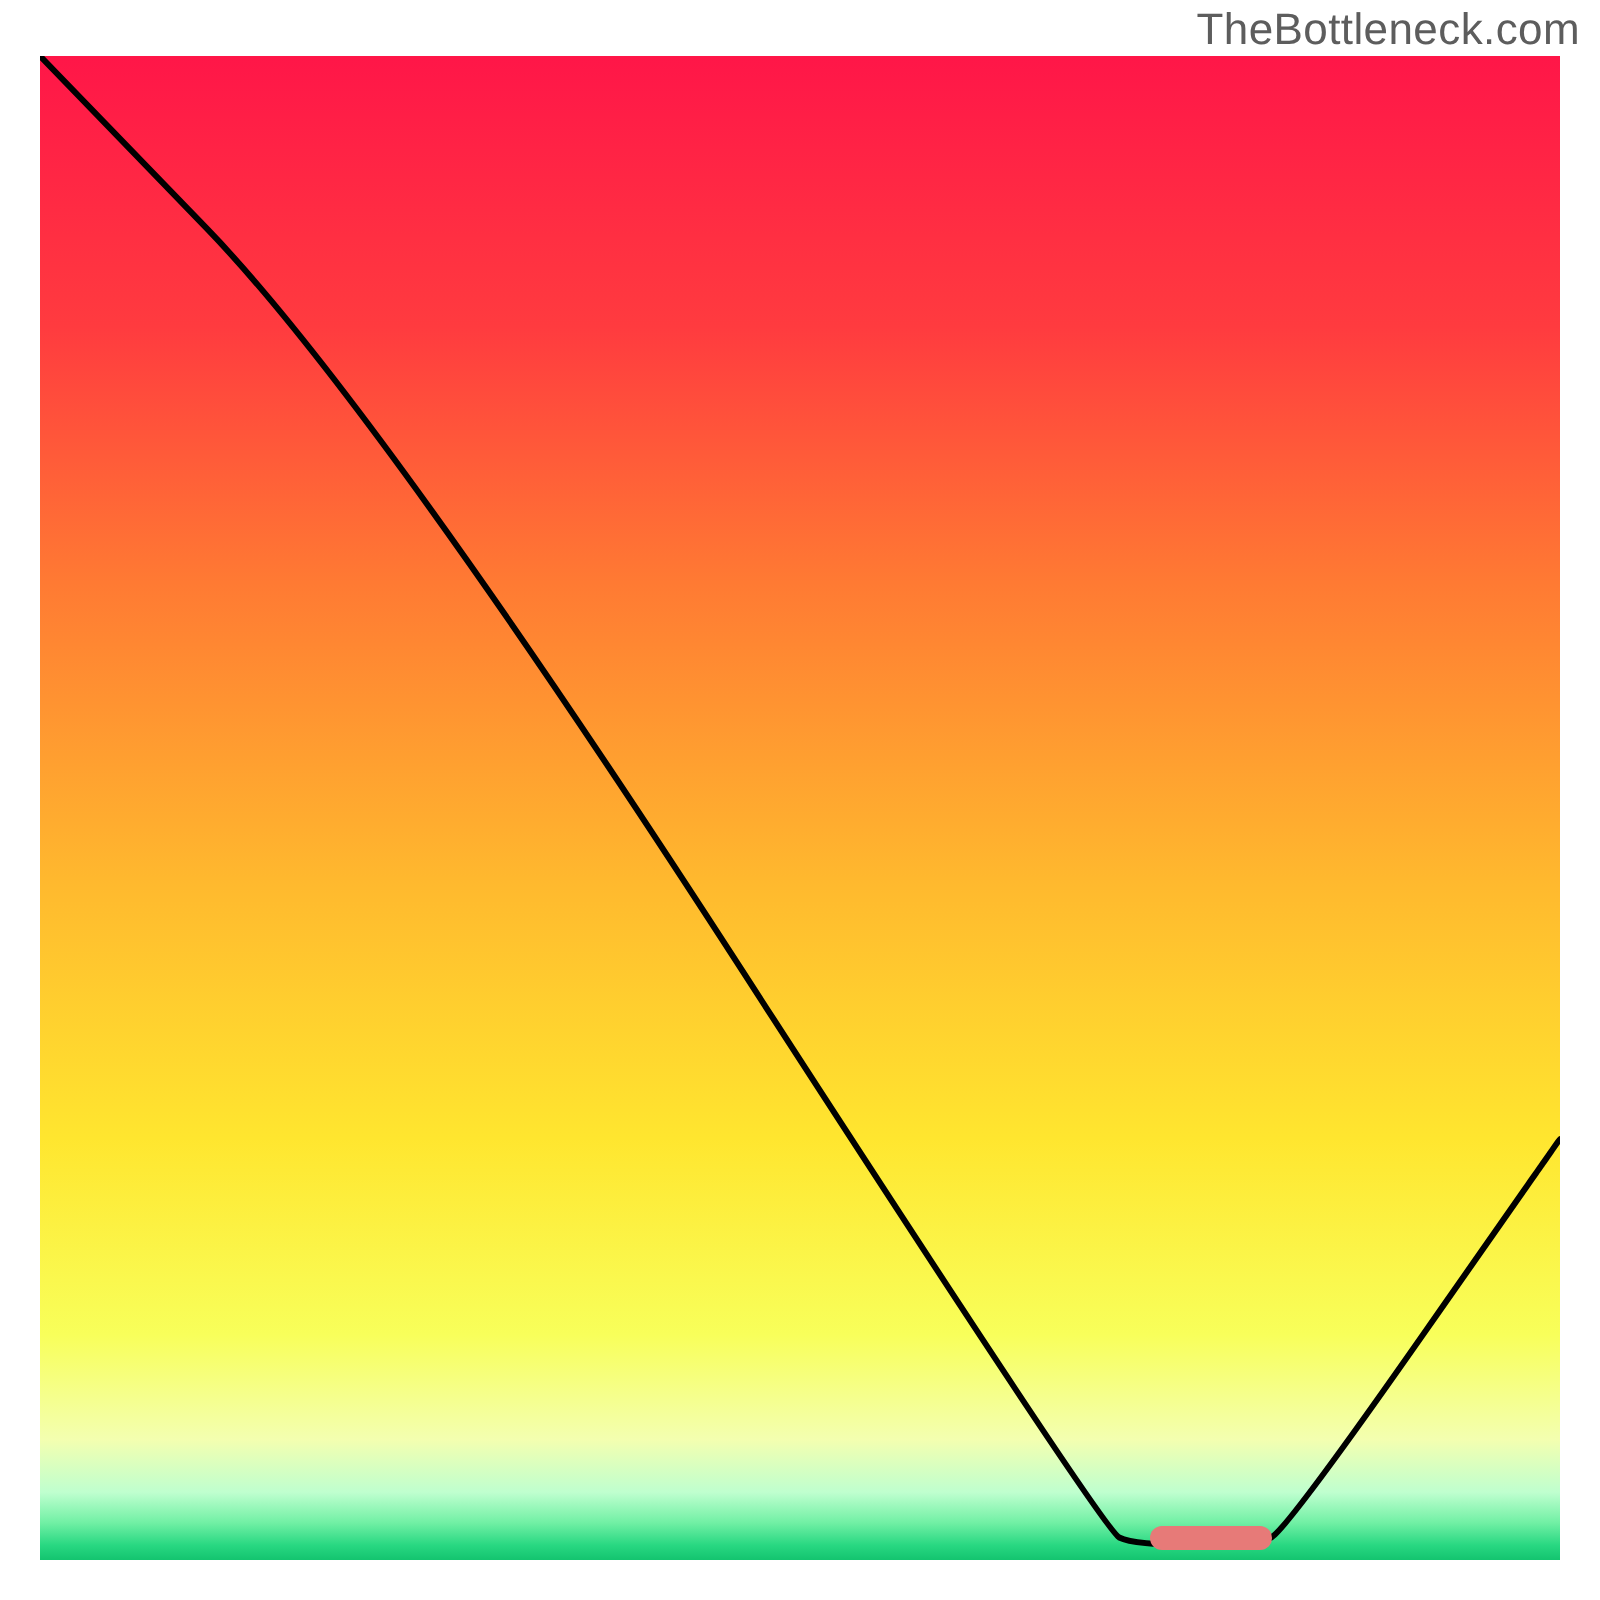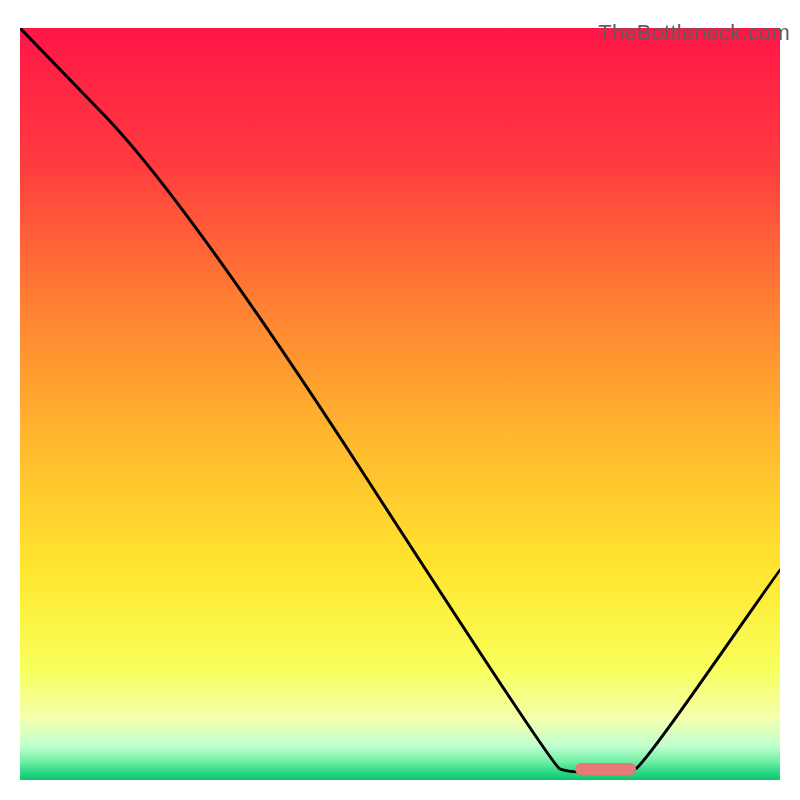--- a/index.html
+++ b/index.html
@@ -10,21 +10,21 @@
     background: #ffffff;
     font-family: Arial, Helvetica, sans-serif;
   }
   .chart-container {
     position: relative;
     width: 800px;
     height: 800px;
   }
   .watermark {
     position: absolute;
-    top: 20px;
+    top: 2px;
     right: 10px;
     font-size: 22px;
     color: #5d5d5d;
     font-weight: 500;
     letter-spacing: 0.2px;
     z-index: 10;
   }
   .plot-area {
     position: absolute;
     left: 20px;

